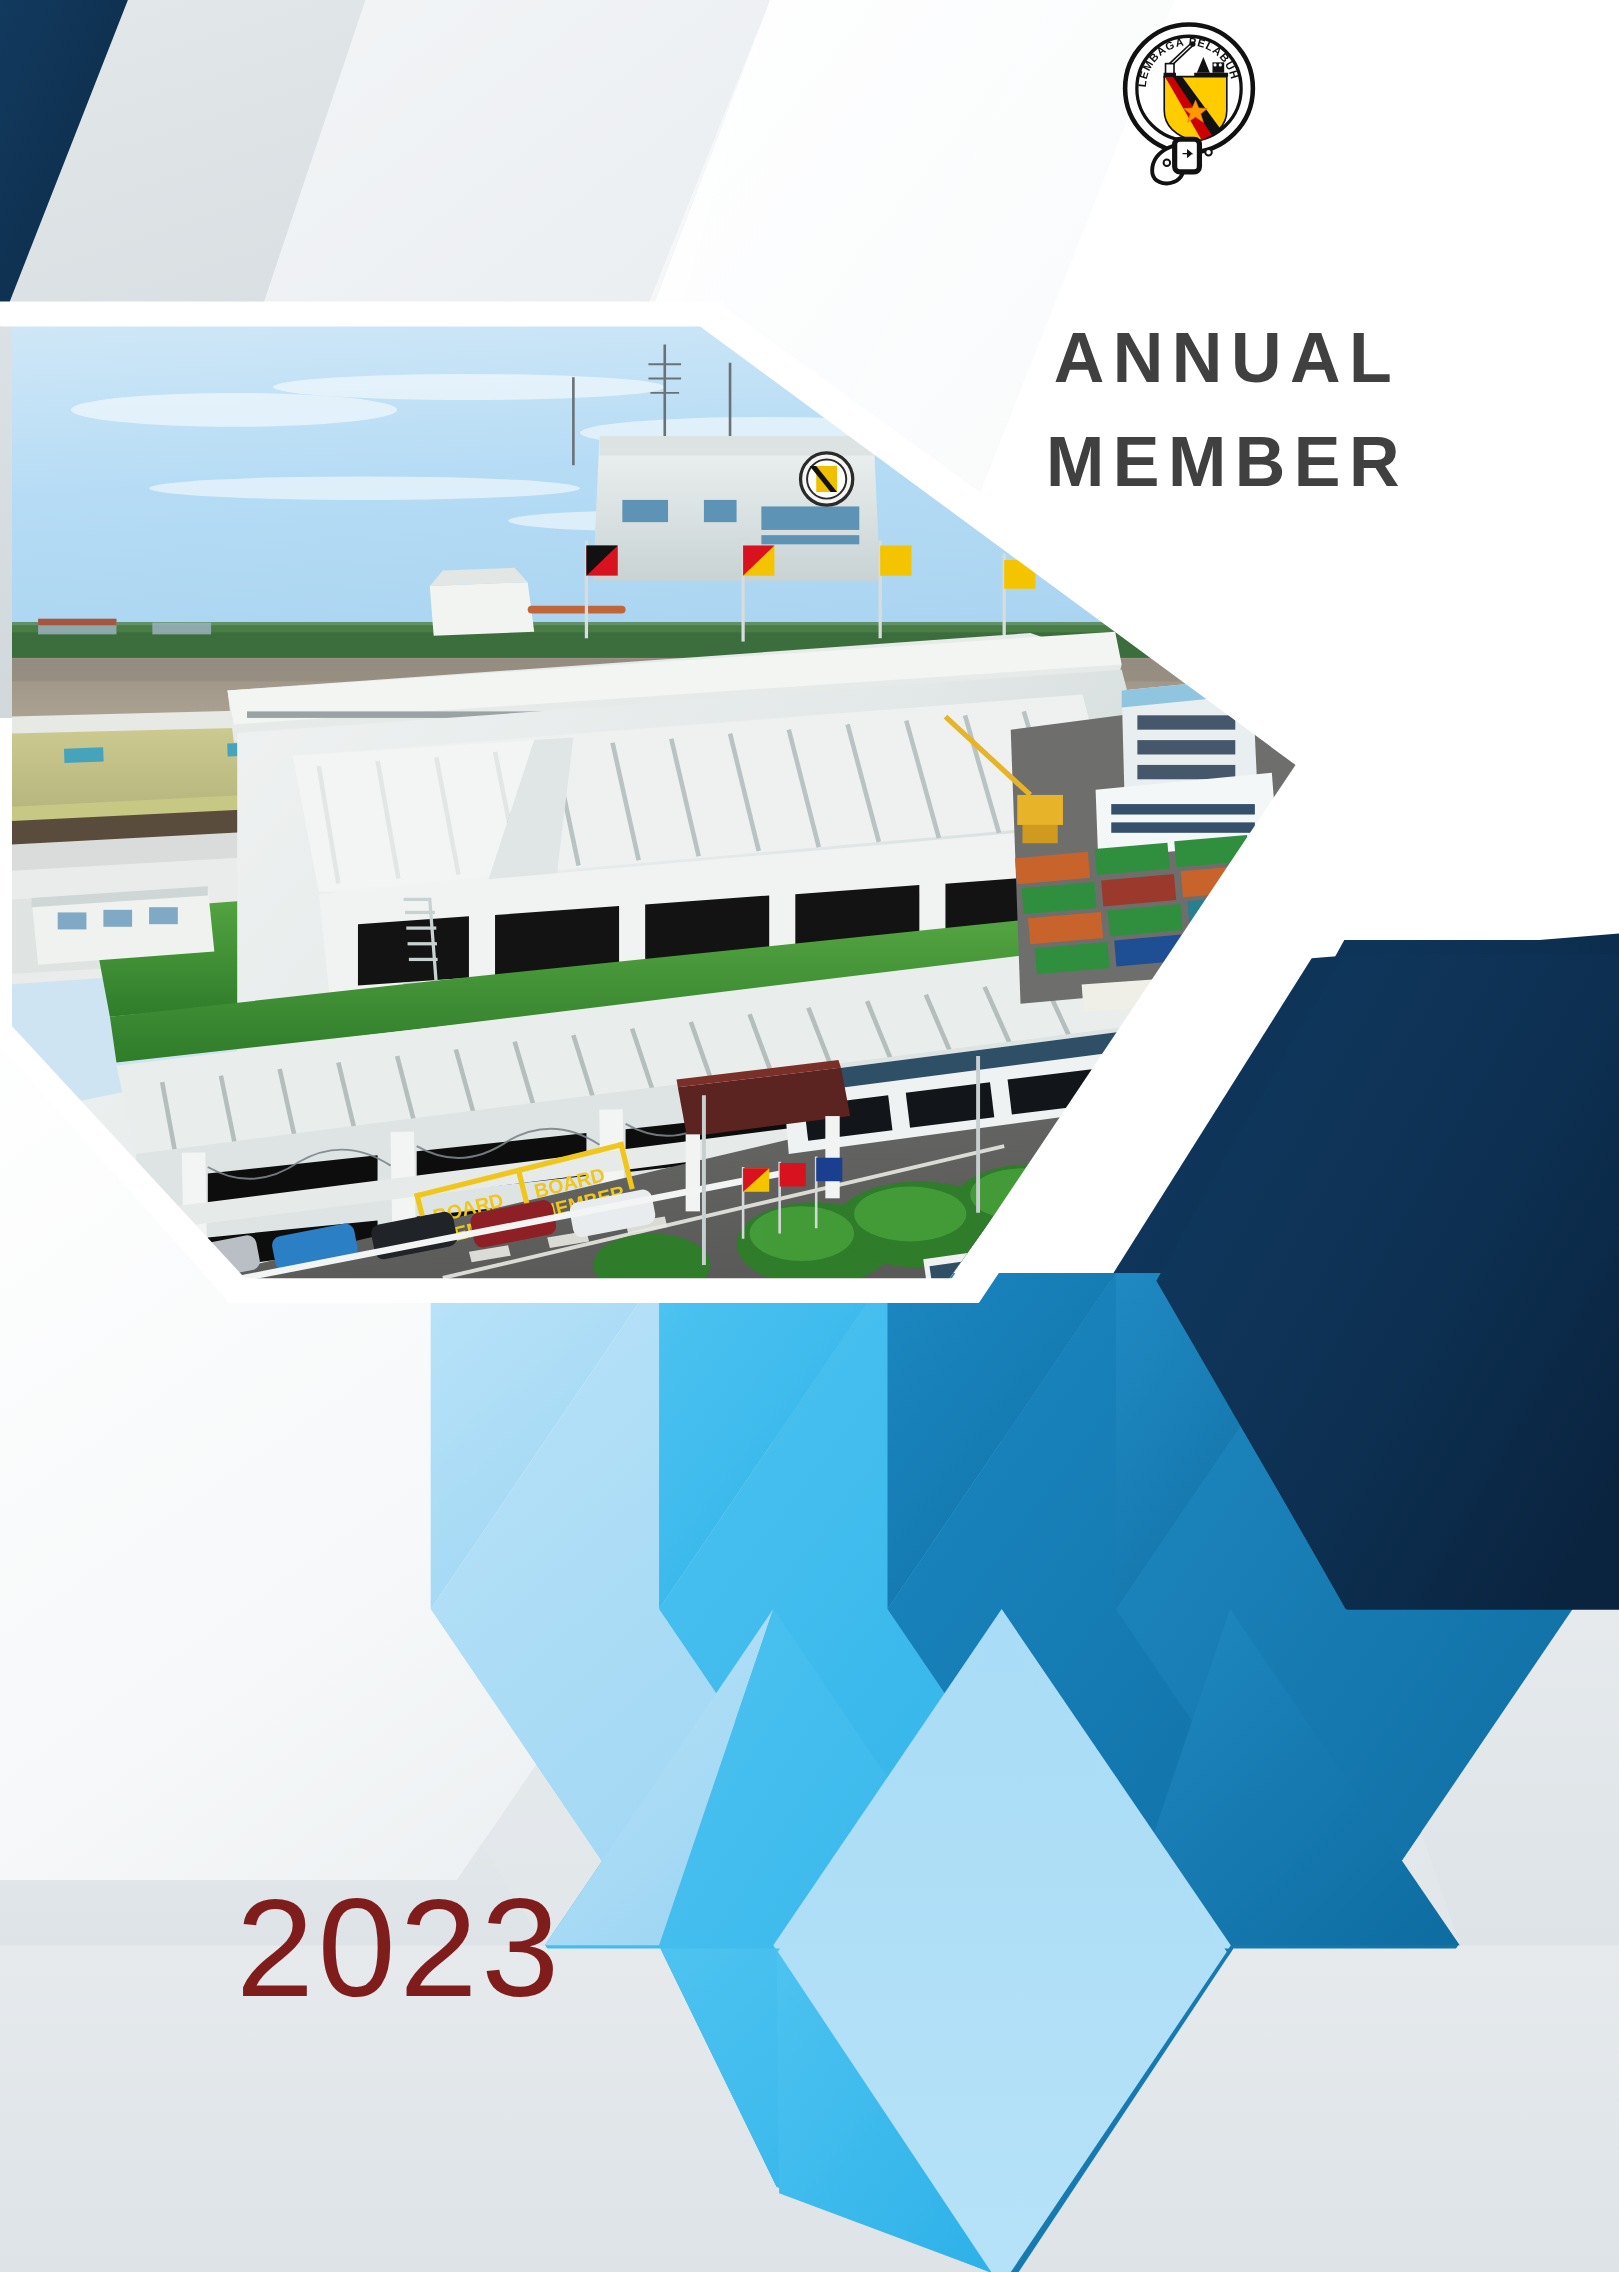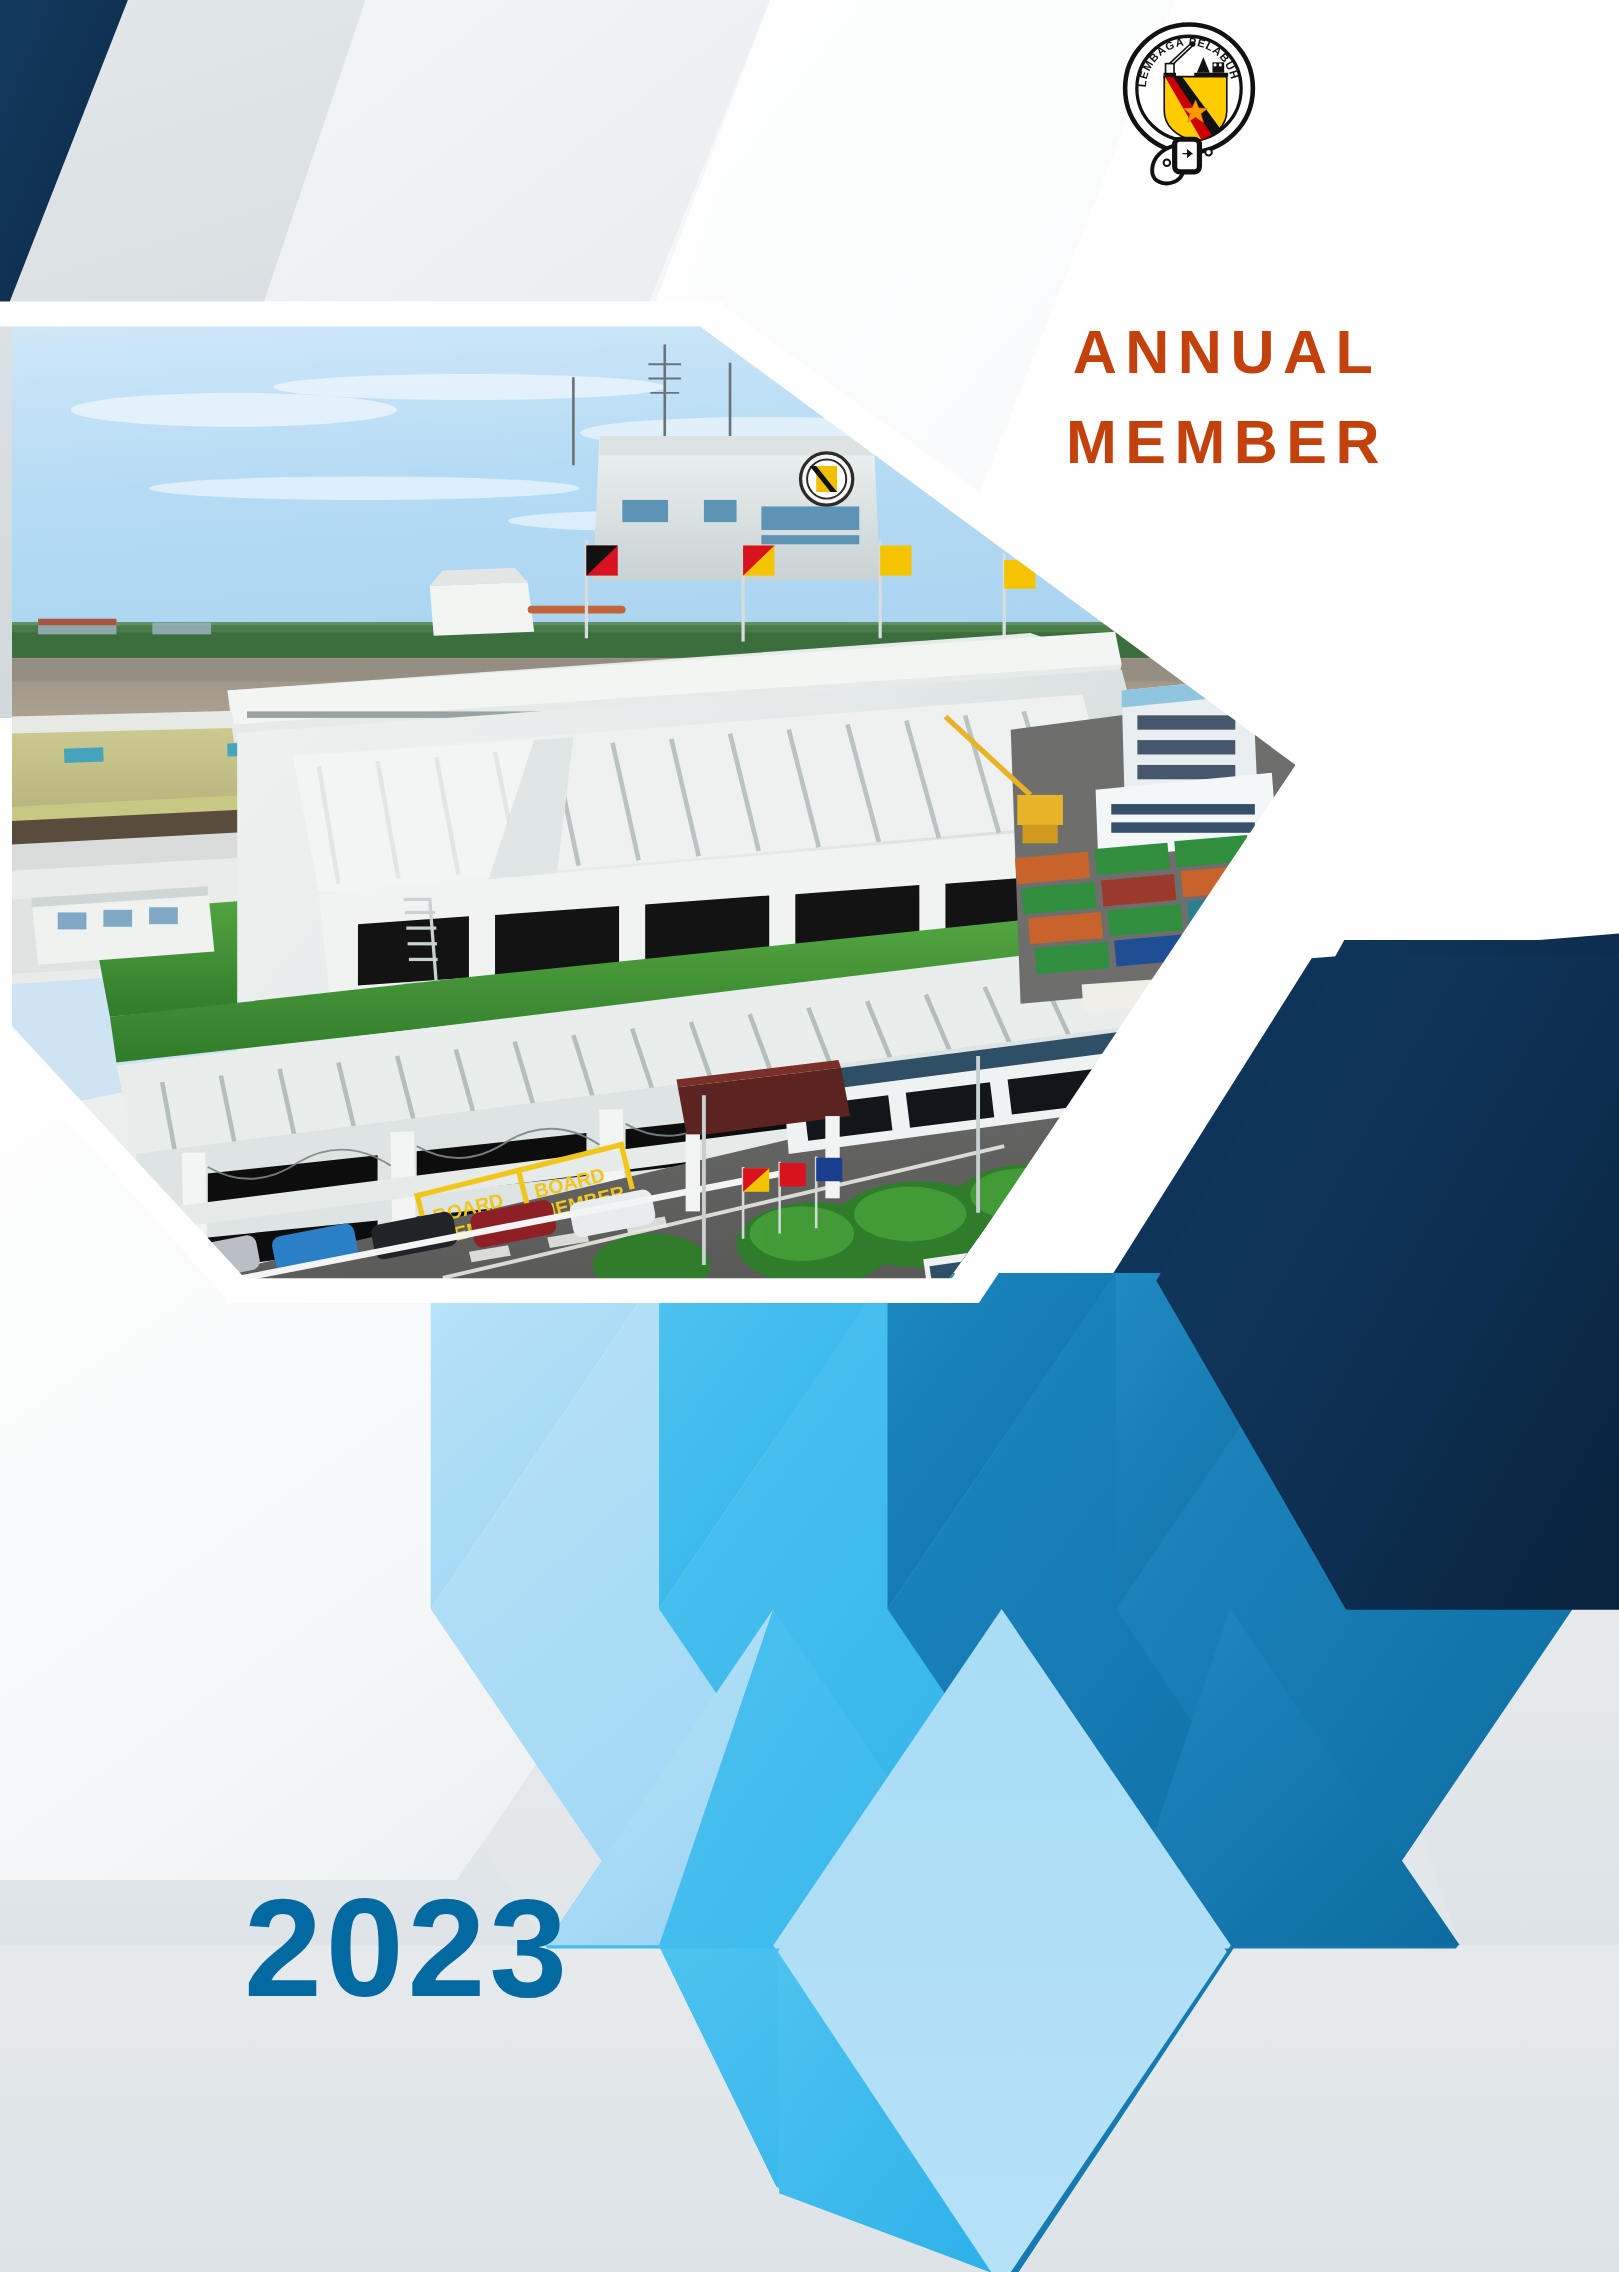--- a/index.html
+++ b/index.html
@@ -32,36 +32,36 @@
     position:absolute;
     left:979px;
     top:307px;
     width:496px;
     text-align:center;
     color:#123a5c;
   }
   .title-line{
     font-family:"Liberation Sans",sans-serif;
     font-weight:bold;
-    font-size:61px;
+    font-size:70px;
     letter-spacing:8.5px;
     line-height:1.48;
-    color:#c2410c;
+    color:#404040;
     white-space:nowrap;
   }
 
   #year{
     position:absolute;
-    left:244px;
+    left:236px;
     top:1878px;
     font-family:"Liberation Sans",sans-serif;
-    font-weight:bold;
+    font-weight:normal;
     font-size:140px;
     letter-spacing:3.9px;
-    color:#0369a1;
+    color:#7f1d1d;
     line-height:1;
   }
 
   
   #photo-clip{
     position:absolute;
     left:0;top:0;
     width:1619px;height:2273px;
     pointer-events:none;
   }

